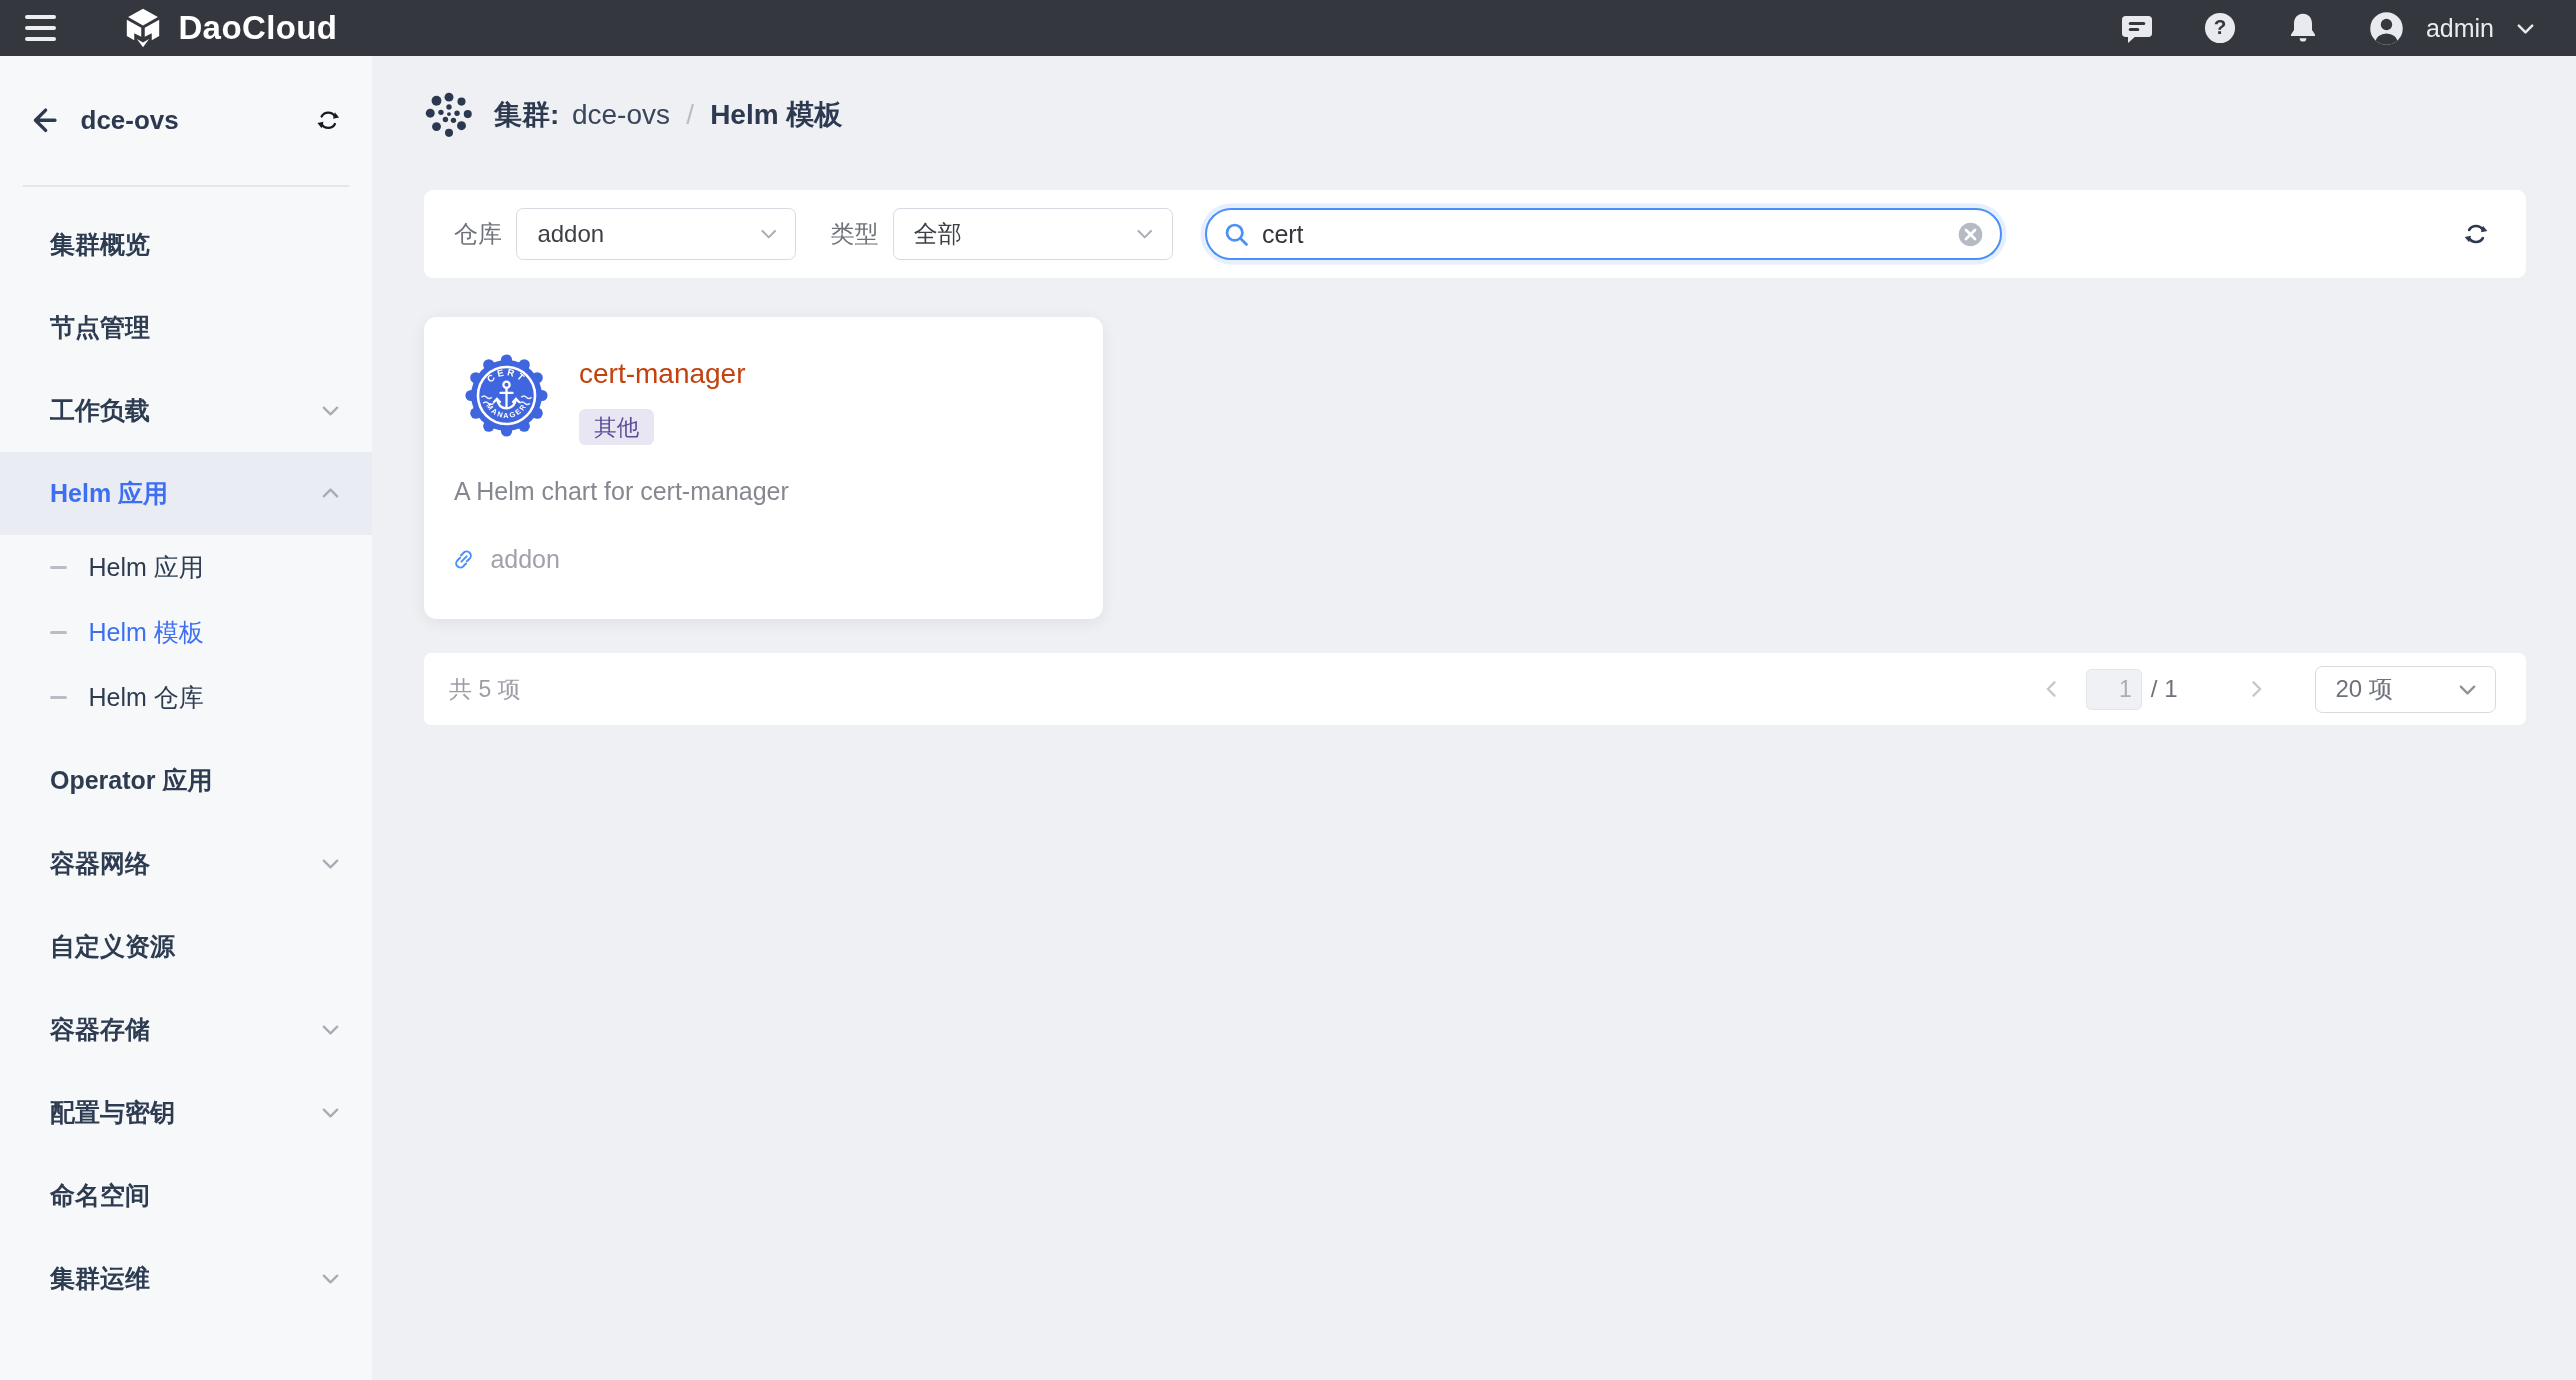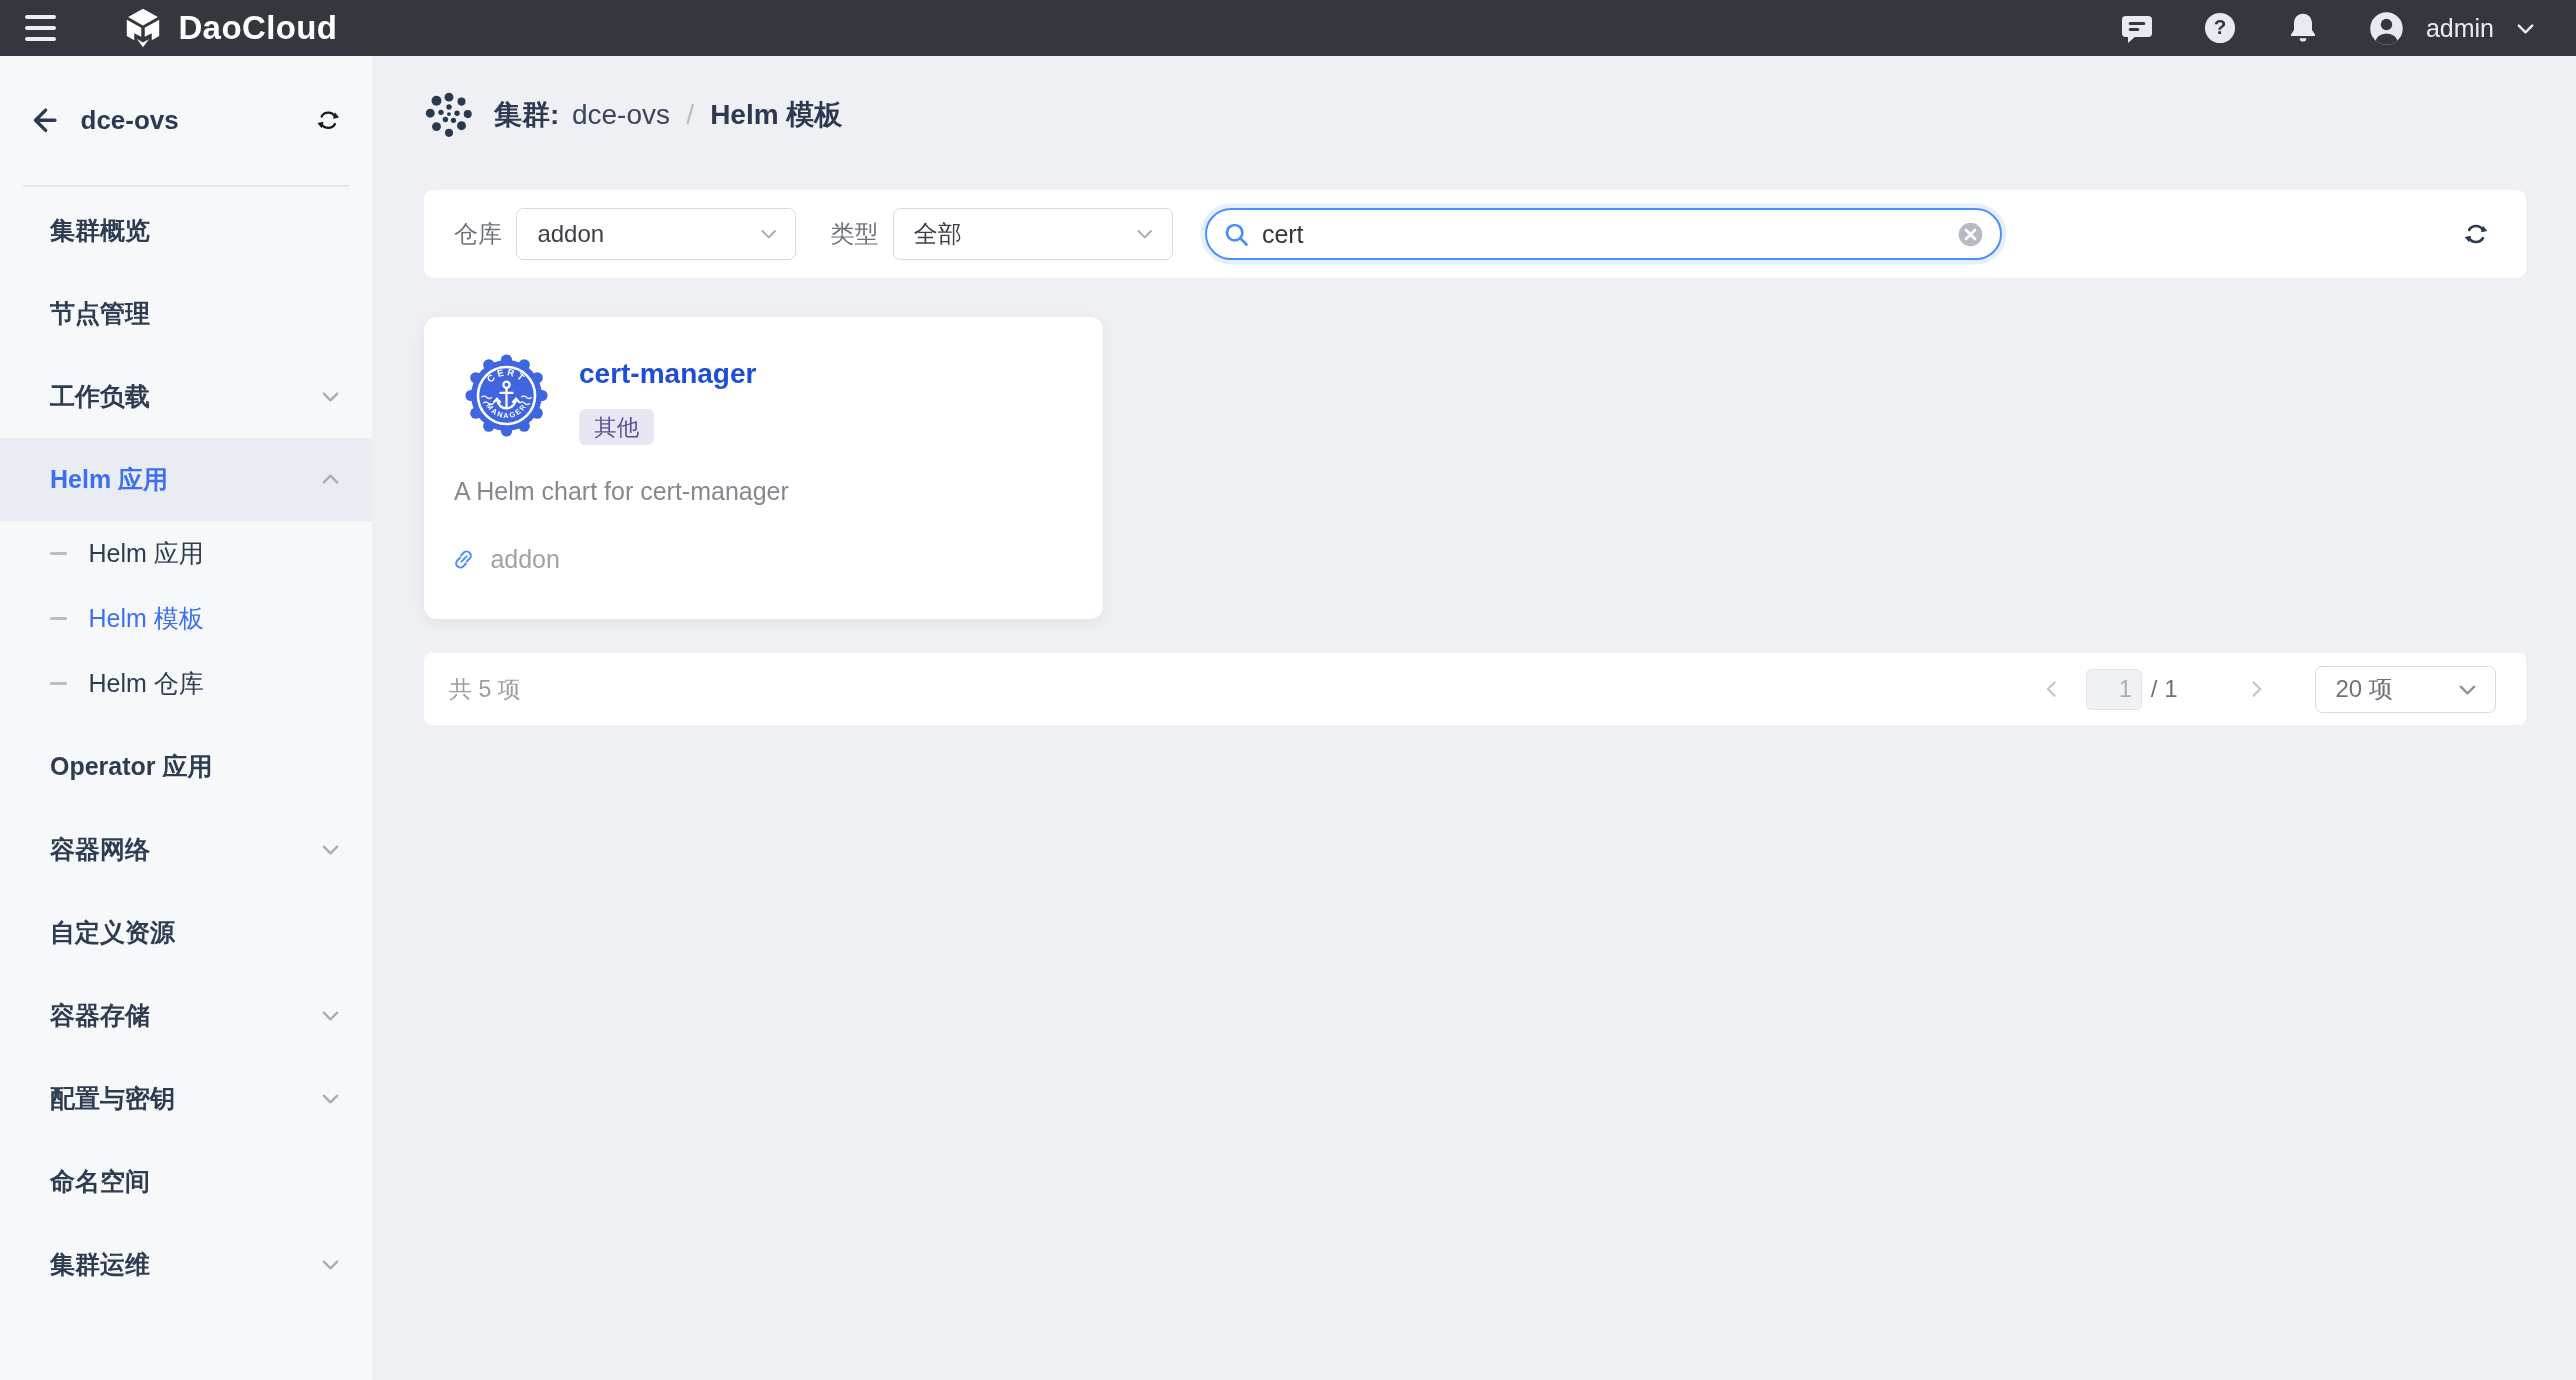--- a/index.html
+++ b/index.html
@@ -23,21 +23,21 @@
 
   
   .shell { display: flex; height: 1335px; }
 
   
   .sidebar { width: 372px; background: #f7f8fa; flex-shrink: 0; }
   .side-head { height: 129px; display: flex; align-items: center; padding: 0 29px 0 27px; }
   .side-title { font-size: 26px; font-weight: 700; color: #2c3950; margin-left: 23px; }
   .side-head-spacer { flex: 1; }
   .side-divider { height: 1.8px; background: #e4e6ea; margin: 0 23px; }
-  .side-nav { padding-top: 2px; }
+  .side-nav { padding-top: 16px; }
   .side-item { height: 83px; display: flex; align-items: center;
     padding: 0 30.5px 0 50px; font-size: 25px; font-weight: 600; color: #2e3c52; cursor: pointer; }
   .side-item .chev { margin-left: auto; }
   .side-item.active { background: #e9ecf2; color: #3e6ff2; }
   .sub-list { }
   .side-sub { height: 65px; display: flex; align-items: center; gap: 21.5px;
     padding: 0 30.5px 0 50px; font-size: 25px; font-weight: 500; color: #2e3c52; cursor: pointer; }
   .side-sub .dash { width: 17px; height: 3.6px; border-radius: 1.8px; background: #b9bdc5; flex-shrink: 0; }
   .side-sub.active { color: #3e6ff2; }
   .gap-after-sub { margin-top: 9px; }
@@ -64,21 +64,21 @@
     background: #fff; box-shadow: 0 0 0 4.5px rgba(74,144,248,0.14);
     display: flex; align-items: center; padding: 0 14.4px 0 15.3px; }
   .searchbox input { flex: 1; border: 0; outline: none; font-size: 25px; color: #33363b;
     font-family: "Liberation Sans", "DejaVu Sans", sans-serif; margin-left: 10.8px; background: transparent; }
   .filter-spacer { flex: 1; }
 
   
   .card { position: relative; margin-top: 39px; width: 679px; height: 302px; background: #fff;
     border-radius: 12.6px; box-shadow: 0 3.6px 14.4px rgba(30,40,70,0.07); cursor: pointer; }
   .card-logo { position: absolute; left: 41px; top: 37px; }
-  .card-title { position: absolute; left: 155px; top: 41px; font-size: 28px; font-weight: 700; color: #1d4ed8; }
+  .card-title { position: absolute; left: 155px; top: 41px; font-size: 28px; font-weight: 400; color: #c2410c; }
   .card-tag { position: absolute; left: 155px; top: 92px; height: 36px; padding: 0 15.3px;
     display: inline-flex; align-items: center; background: #e9e6f4; border-radius: 6.3px;
     font-size: 22.4px; color: #5b4b94; }
   .card-desc { position: absolute; left: 30px; top: 160px; font-size: 25px; color: #85888e; }
   .card-repo { position: absolute; left: 27px; top: 228px; display: flex; align-items: center; gap: 14.4px; }
   .card-repo-text { font-size: 25px; color: #9fa2a9; }
 
   
   .pagebar { margin-top: 34px; height: 72px; background: #fff; border-radius: 7.2px;
     display: flex; align-items: center; padding: 0 30.5px 0 25px; }

